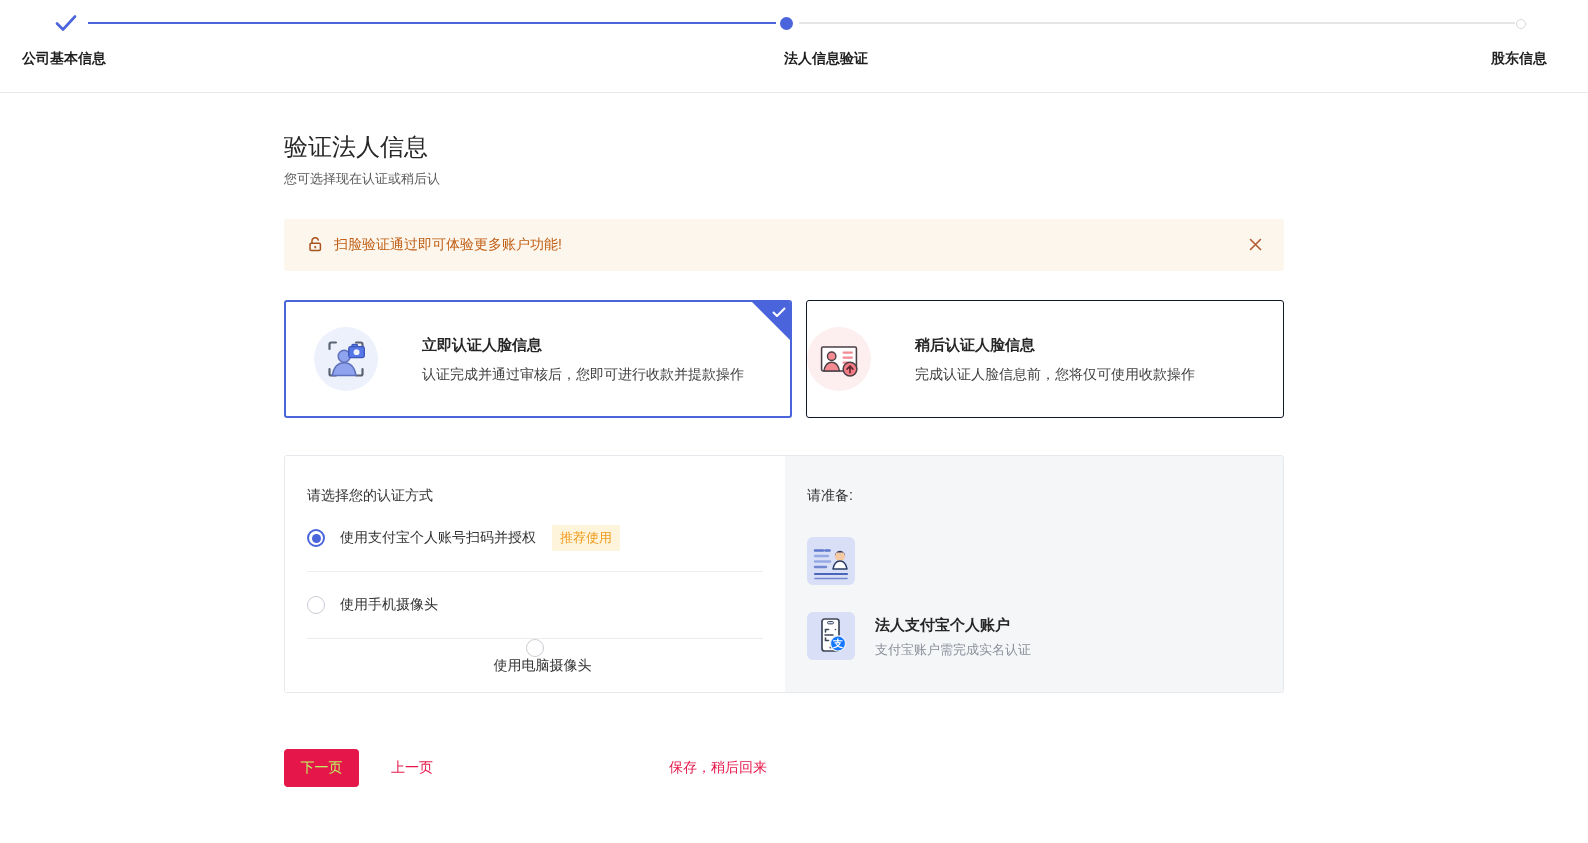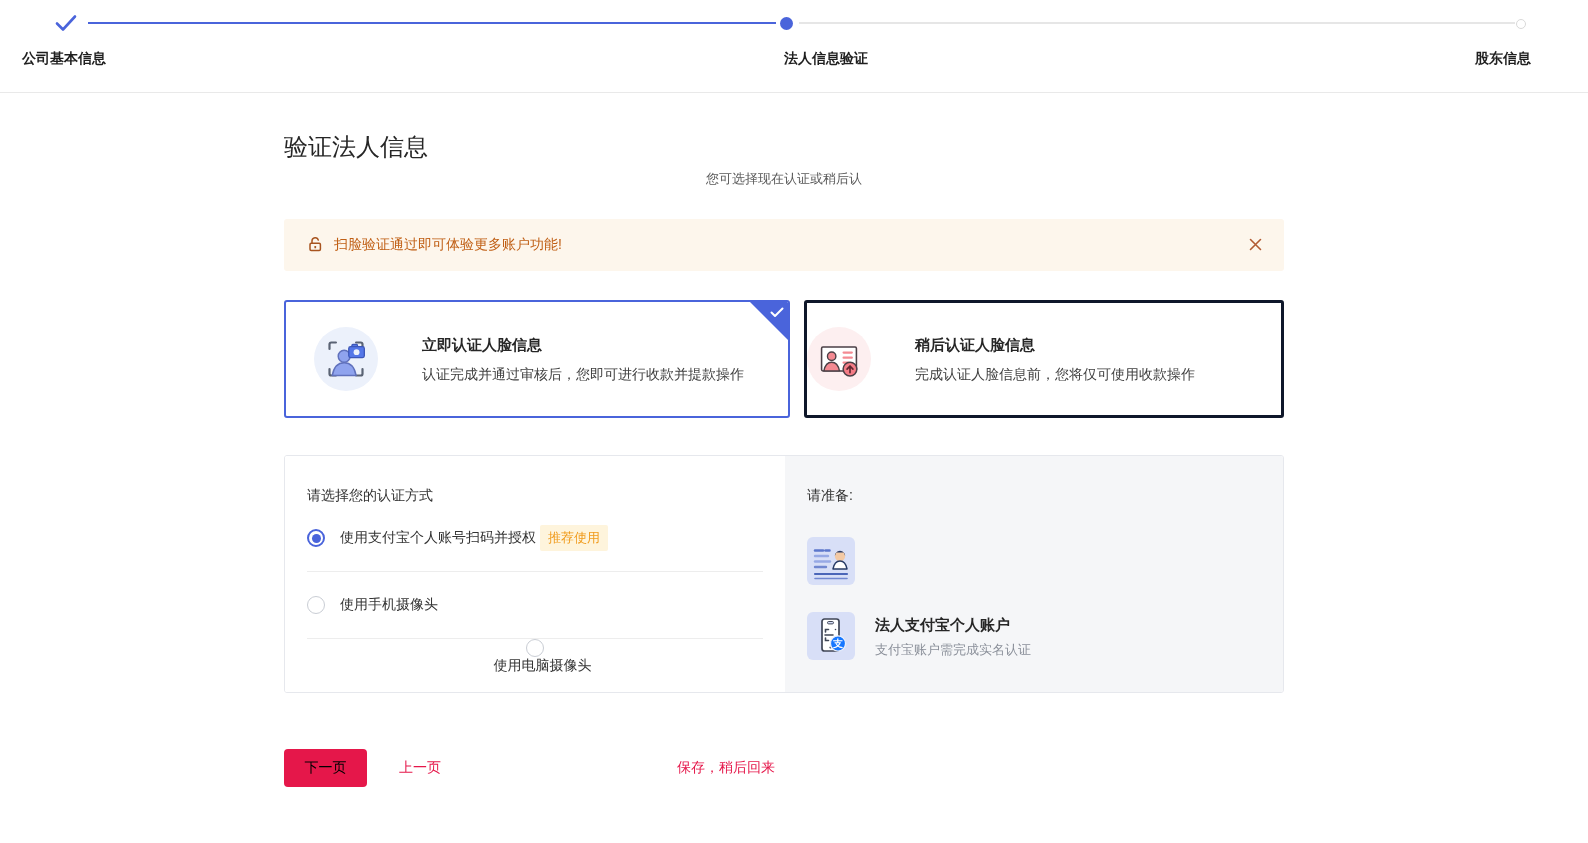--- a/index.html
+++ b/index.html
@@ -17,70 +17,70 @@
   
   .stepper{position:relative;width:100%;height:93px;border-bottom:1px solid #E9E9E9;background:#fff;}
   .step-check{position:absolute;left:55px;top:14px;width:22px;height:18px;}
   .step-line-done{position:absolute;left:88px;top:22px;width:688px;height:2px;background:var(--accent-blue);}
   .step-dot-current{position:absolute;left:780px;top:17px;width:13px;height:13px;border-radius:50%;background:var(--accent-blue);}
   .step-line-todo{position:absolute;left:799px;top:22px;width:716px;height:2px;background:#E6E6E6;}
   .step-circle-todo{position:absolute;left:1516px;top:19px;width:10px;height:10px;border-radius:50%;border:1.5px solid #D9D9D9;background:#fff;}
   .step-label{position:absolute;top:52px;font-size:14px;font-weight:bold;color:#1F1F1F;line-height:15px;white-space:nowrap;font-family:Liberation Mono, monospace;}
   .step-label.s1{left:22px;}
   .step-label.s2{left:826px;transform:translateX(-50%);}
-  .step-label.s3{right:57px;}
+  .step-label.s3{right:41px;}
 
   
   .content{width:1000px;margin-left:284px;}
   .page-title{margin-top:38px;font-size:24px;font-weight:500;color:#262626;line-height:31px;}
-  .page-subtitle{margin-top:9px;font-size:13px;color:#595959;line-height:16px;text-align:center;}
+  .page-subtitle{margin-top:9px;font-size:13px;color:#595959;line-height:16px;}
 
   
   .banner{margin-top:32px;height:52px;background:var(--warning-bg);border-radius:3px;display:flex;align-items:center;padding:0 18px 1px 23px;}
   .banner .lock{width:17px;height:17px;flex:0 0 auto;margin-right:10px;display:flex;}
   .banner-text{font-size:14px;color:var(--warning-text);flex:1 1 auto;}
   .banner-close{width:22px;height:22px;display:flex;align-items:center;justify-content:center;cursor:pointer;background:none;border:none;}
 
   
   .cards{margin-top:29px;display:flex;gap:14px;}
-  .card{position:relative;flex:1 1 0;height:118px;background:#fff;border:3px solid #0f172a;border-radius:3px;display:flex;align-items:center;cursor:pointer;overflow:hidden;}
+  .card{position:relative;flex:1 1 0;height:118px;background:#fff;border:1px solid #0f172a;border-radius:3px;display:flex;align-items:center;cursor:pointer;overflow:hidden;}
   .card.selected{border:2px solid var(--accent-blue);padding-left:28px;align-items:center;}
   .corner-badge{position:absolute;top:0;right:0;width:0;height:0;border-top:38px solid var(--accent-blue);border-left:38px solid transparent;}
   .corner-check{position:absolute;top:5px;right:4px;width:14px;height:11px;}
   .card-icon{width:64px;height:64px;border-radius:50%;flex:0 0 auto;display:flex;align-items:center;justify-content:center;}
   .card-icon.blue{background:#ECF1FB;}
   .card-icon.pink{background:#FDEFF0;}
   .card-texts{margin-left:44px;}
   .card-title{font-size:15px;font-weight:bold;color:#262626;line-height:20px;}
   .card-desc{margin-top:10px;font-size:14px;color:#404040;line-height:19px;}
 
   
   .lowerbox{margin-top:37px;height:238px;border:1px solid #E6E8ED;border-radius:3px;display:flex;overflow:hidden;}
   .methods{width:500px;background:#fff;padding:29px 22px 0 22px;}
   .section-heading{font-size:14px;color:#333;line-height:20px;}
   .method-row{height:67px;display:flex;align-items:center;border-bottom:1px solid #EDEDED;cursor:pointer;}
   .method-row.last{border-bottom:none;flex-direction:column;}
   .radio{width:18px;height:18px;border-radius:50%;border:1px solid #C9CDD4;background:#fff;flex:0 0 auto;}
   .radio.on{border:2px solid var(--accent-blue);display:flex;align-items:center;justify-content:center;}
   .radio.on::after{content:"";width:9px;height:9px;border-radius:50%;background:var(--accent-blue);}
   .method-label{margin-left:15px;font-size:14px;color:#333;}
-  .method-badge{margin-left:4px;background:var(--badge-bg);color:var(--badge-text);font-size:13px;padding:4px 8px;border-radius:2px;}
+  .method-badge{margin-left:16px;background:var(--badge-bg);color:var(--badge-text);font-size:13px;padding:4px 8px;border-radius:2px;}
 
   .prepare{flex:1 1 auto;background:var(--panel-gray);padding:29px 22px 0 22px;}
   .prep-item{display:flex;align-items:flex-start;}
   .prep-item.first{margin-top:32px;}
   .prep-item.second{margin-top:27px;}
   .prep-icon{width:48px;height:48px;border-radius:6px;background:#D8DFF7;flex:0 0 auto;display:flex;align-items:center;justify-content:center;overflow:hidden;}
   .prep-texts{margin-left:20px;padding-top:3px;}
   .prep-title{font-size:15px;font-weight:bold;color:#262626;line-height:20px;}
   .prep-desc{margin-top:6px;font-size:13px;color:#8A8F99;line-height:17px;}
 
   
   .footer{margin-top:56px;display:flex;align-items:center;}
-  .btn-next{width:83px;height:38px;background:var(--accent-red);color:#000000;font-size:14px;border:none;border-radius:4px;cursor:pointer;}
+  .btn-next{width:75px;height:38px;background:var(--accent-red);color:#bef264;font-size:14px;border:none;border-radius:4px;cursor:pointer;}
   .link-prev{margin-left:32px;font-size:14px;color:var(--accent-red);cursor:pointer;text-decoration:none;}
   .link-save{margin-left:236px;font-size:14px;color:var(--accent-red);cursor:pointer;text-decoration:none;}
 </style>
 </head>
 <body>
 
 <div class="stepper">
   <span class="step-check">
     <svg width="22" height="18" viewBox="0 0 22 18">
         <path d="M2 9.5 L8 15.5 L20 2.5" fill="none" stroke="#4A64DB" stroke-width="2.6" stroke-linecap="round" stroke-linejoin="round"></path>

